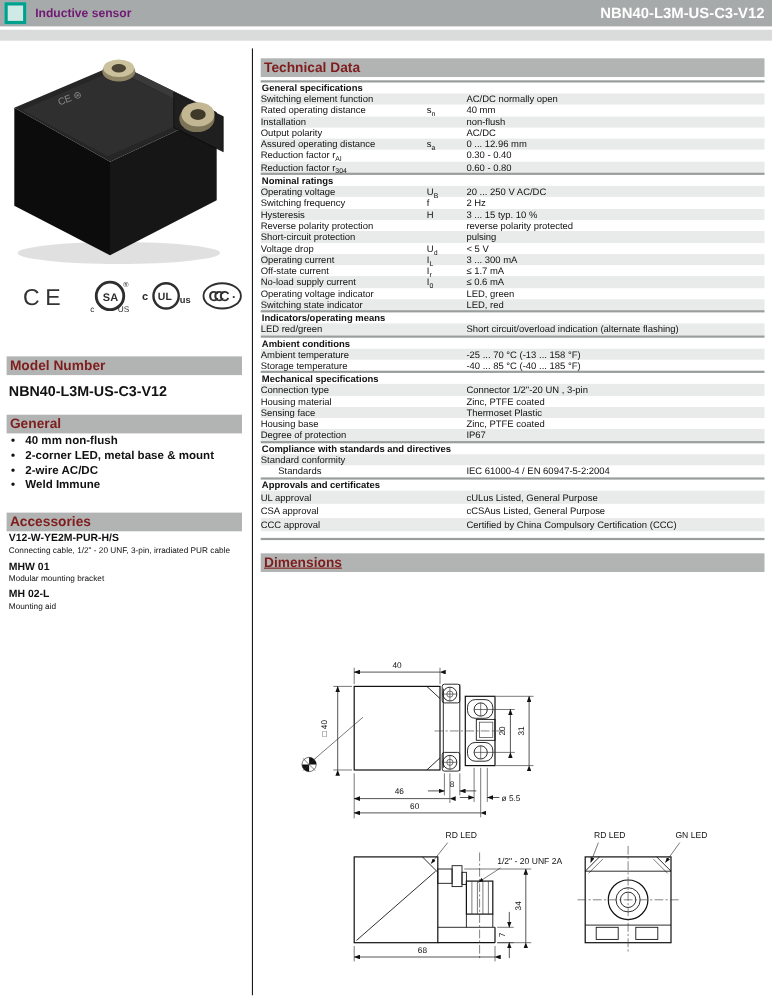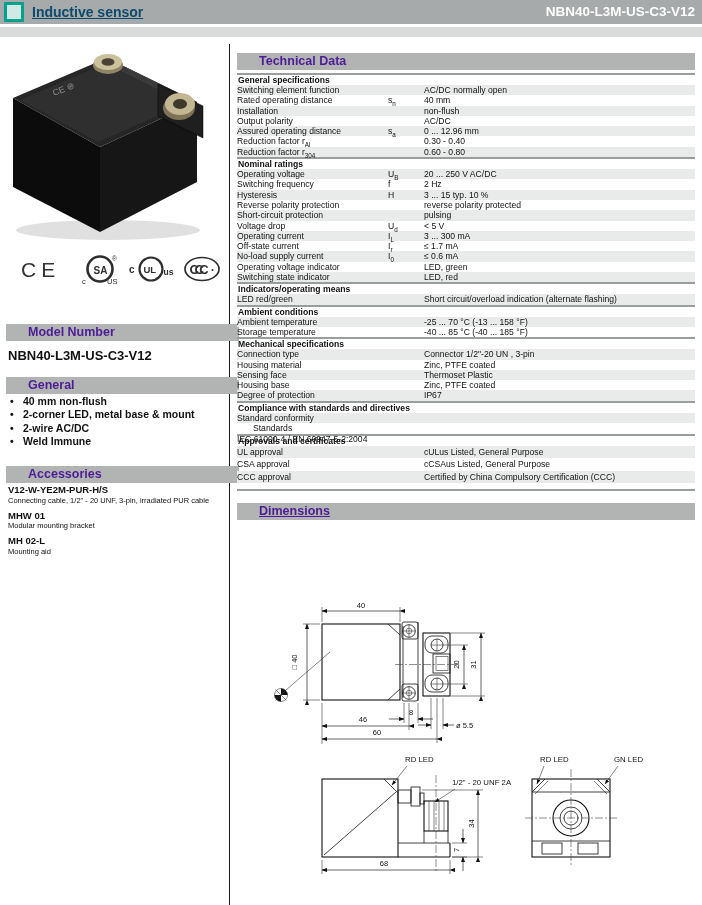--- a/index.html
+++ b/index.html
@@ -1,26 +1,26 @@
 <!DOCTYPE html>
 <html><head>
 <meta charset="utf-8">
 <style>
   html,body{margin:0;padding:0;}
   body{width:702px;height:905px;position:relative;background:#fff;
        font-family:"Liberation Sans",sans-serif;overflow:hidden;color:#111;}
   
   .topbar{position:absolute;left:0;top:0;width:702px;height:24px;background:#a7aaaa;}
   .accent-sq{position:absolute;left:4px;top:2px;width:14px;height:14px;border:3px solid #00a08e;background:#cfe9e4;}
-  .topbar .title{position:absolute;left:32px;top:0;line-height:24px;font-weight:bold;font-size:14px;color:#0c4a6e;text-decoration:underline;}
+  .topbar .title{position:absolute;left:32px;top:0;line-height:24px;font-weight:bold;font-size:11px;color:#701a75;}
   .topbar .model{position:absolute;right:7px;top:0;line-height:24px;font-weight:bold;font-size:13.5px;color:#fff;}
   .substrip{position:absolute;left:0;top:27px;width:702px;height:10px;background:#dadcdc;}
   .vdivider{position:absolute;left:229px;top:44px;width:1px;height:861px;background:#1a1a1a;}
   
-  .secbar{background:#b2b4b4;height:17px;line-height:17px;font-weight:bold;font-size:12.5px;color:#4c1d95;padding-left:22px;}
+  .secbar{background:#b2b4b4;height:17px;line-height:17px;font-weight:bold;font-size:12.5px;color:#7f1d1d;padding-left:3px;}
   
   .photo{position:absolute;left:8px;top:42px;}
   .logos{position:absolute;left:8px;top:248px;}
   .bar-model{position:absolute;left:6px;top:324px;width:211px;}
   .model-no{position:absolute;left:8px;top:348px;font-weight:bold;font-size:13px;}
   .bar-features{position:absolute;left:6px;top:377px;width:211px;}
   ul.features{position:absolute;left:10px;top:395px;margin:0;padding:0;list-style:none;}
   ul.features li{font-weight:bold;font-size:10.5px;line-height:13.3px;padding-left:13px;position:relative;}
   ul.features li::before{content:"\2022";position:absolute;left:0;top:0;}
   .bar-acc{position:absolute;left:6px;top:466px;width:211px;}
@@ -30,21 +30,21 @@
   
   .rightcol{position:absolute;left:237px;top:53px;width:458px;}
   .tsec-h{border-top:2px solid #9a9d9d;height:10px;line-height:10.5px;font-weight:bold;font-size:8.6px;padding-left:1px;}
   .trow{display:flex;height:10.3px;line-height:10.4px;font-size:8.6px;}
   .rows .trow:nth-child(odd){background:#e9eaea;}
   .tl{width:151px;padding-left:0;box-sizing:border-box;white-space:nowrap;}
   .ts{width:36px;white-space:nowrap;}
   .tv{flex:1;white-space:nowrap;}
   sub{font-size:6.3px;line-height:0;}
   .indent2 .tl{padding-left:16px;}
-  .sec-comp .trow{height:10.6px;line-height:10.7px;flex-direction:column;}
+  .sec-comp .trow{height:10.6px;line-height:10.7px;}
   .sec-app .trow{height:12.4px;line-height:12.5px;}
   .tech-bottom{border-top:2px solid #9a9d9d;margin-top:6px;height:0;}
   .dims-bar{margin-top:12px;text-decoration:underline;}
   .drawings{position:absolute;left:237px;top:523px;}
   
   .oline{stroke:#111;stroke-width:1.1;fill:none;}
   .oline2{stroke:#111;stroke-width:0.8;fill:none;}
   .thin{stroke:#333;stroke-width:0.6;fill:none;}
   .dim{stroke:#222;stroke-width:0.7;fill:none;}
   .cl{stroke:#444;stroke-width:0.6;fill:none;stroke-dasharray:8 2 2 2;}

